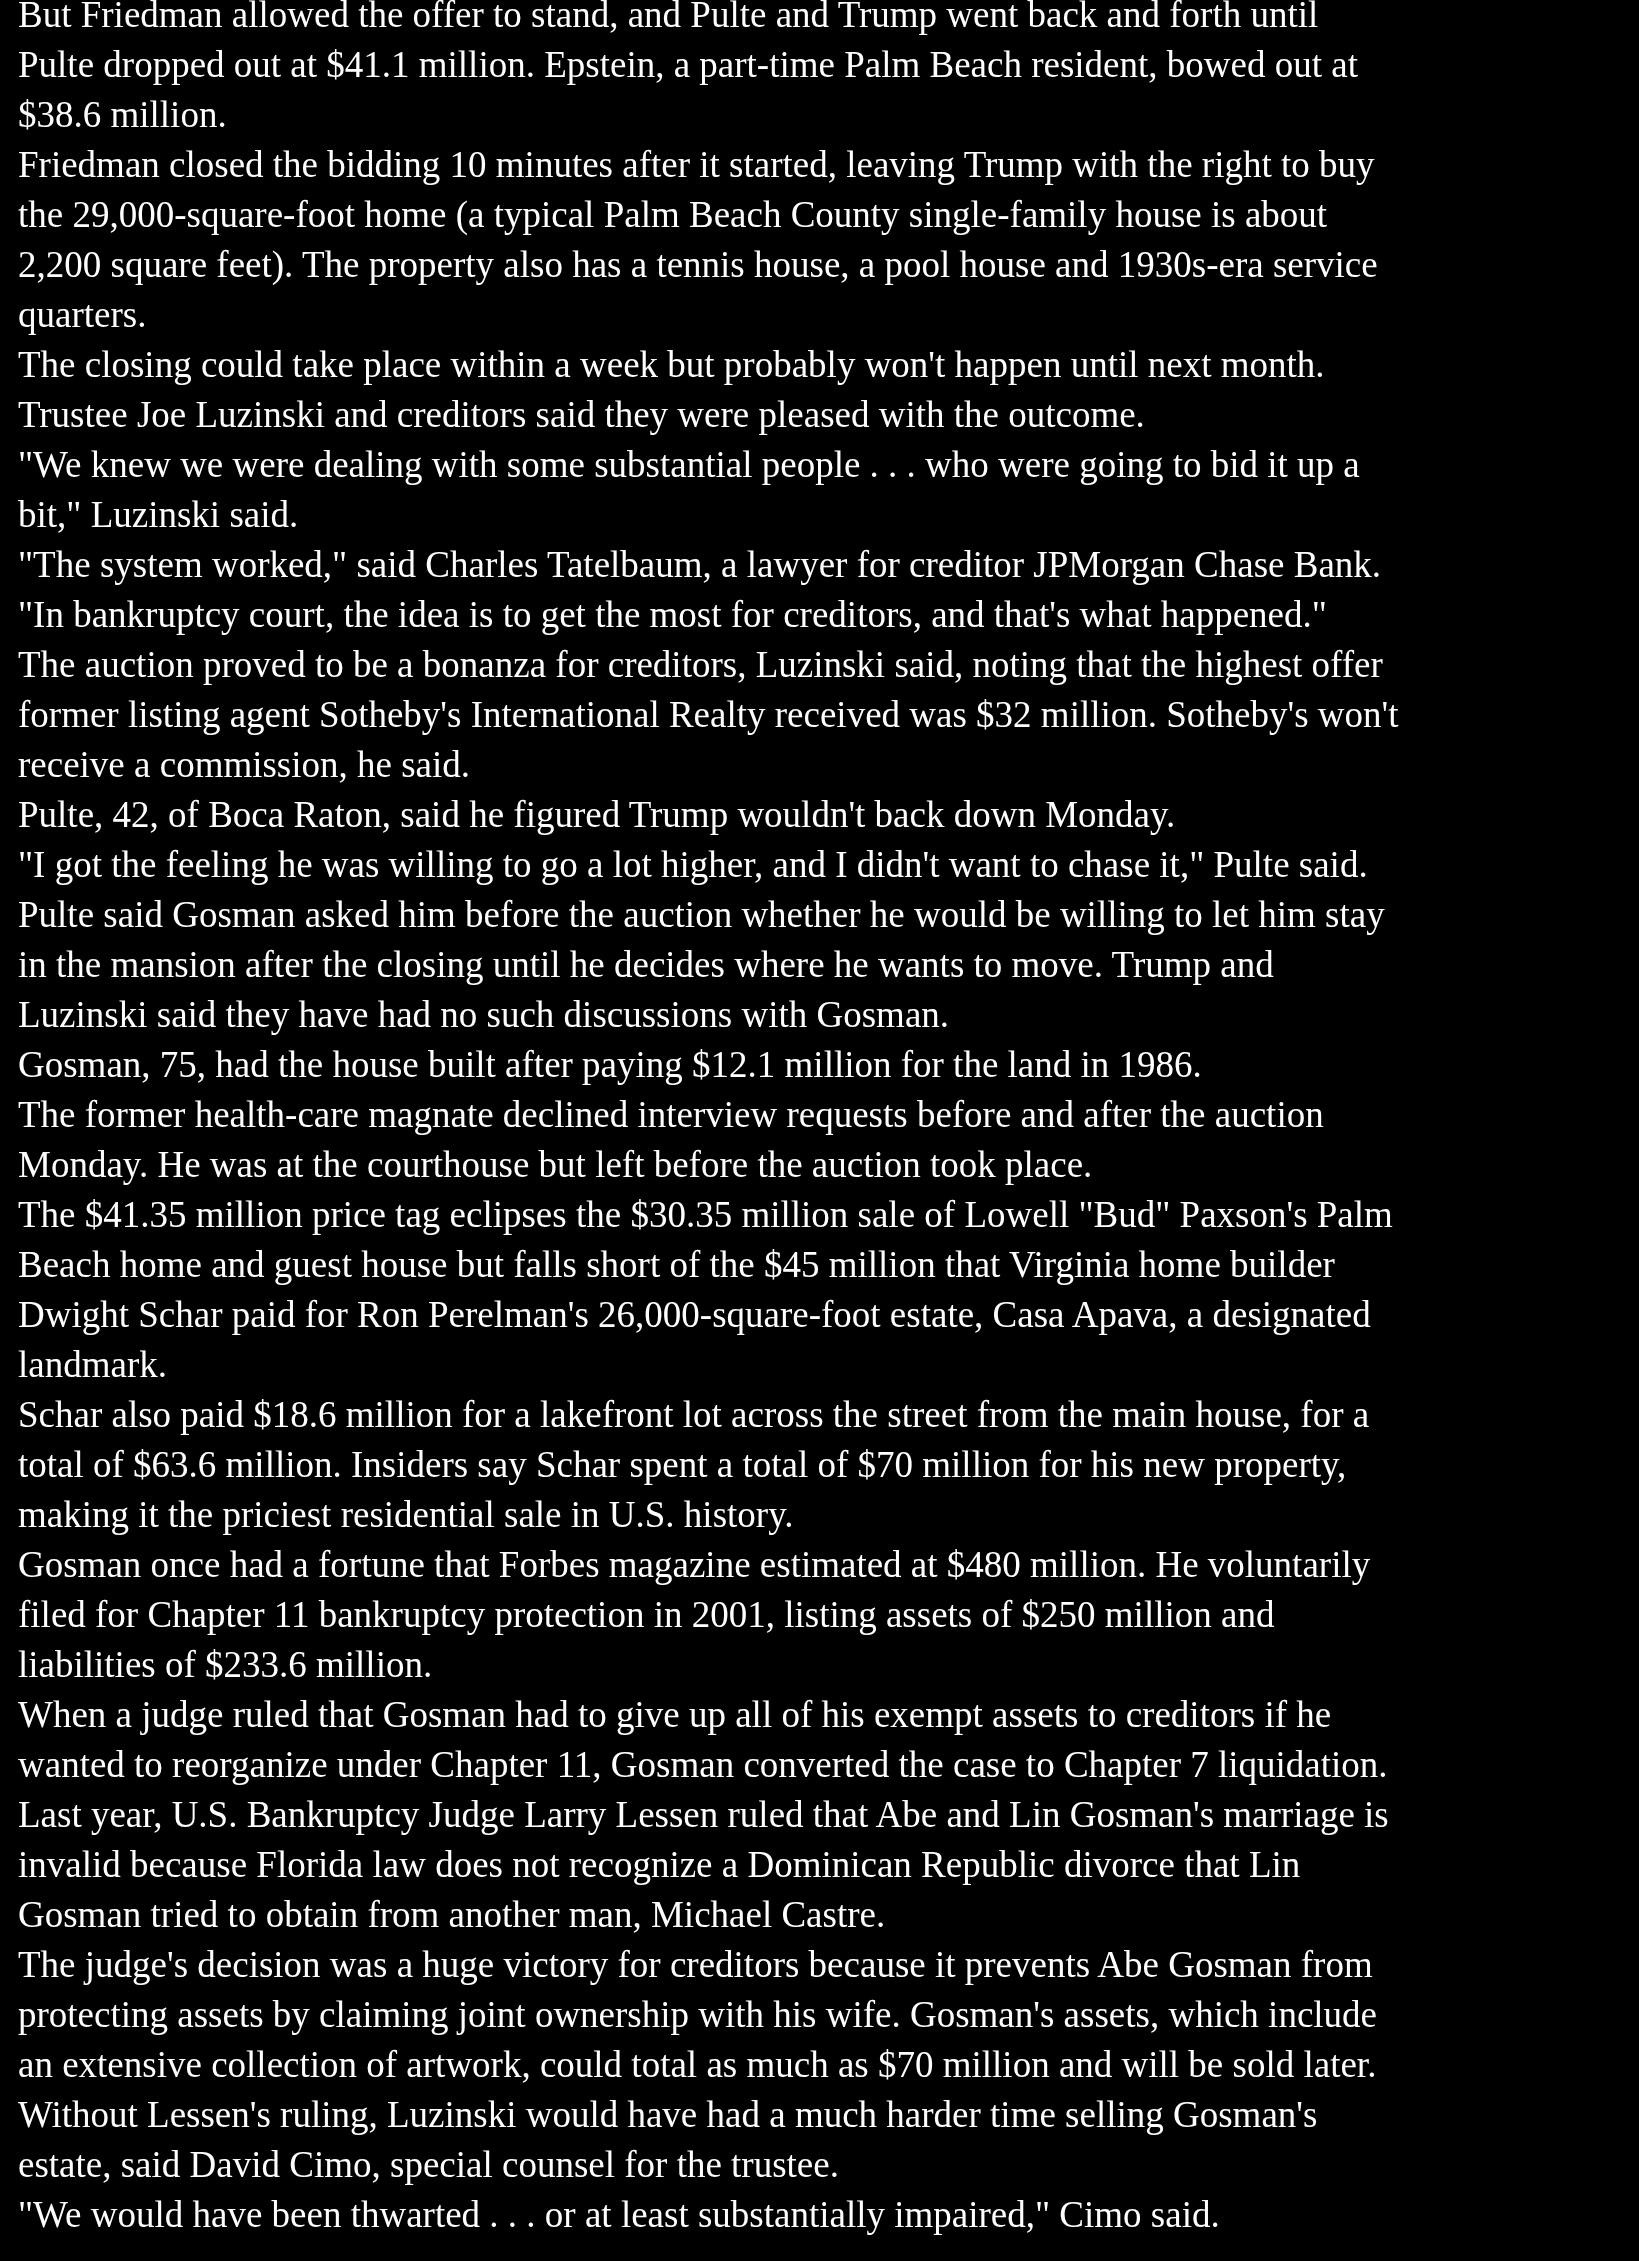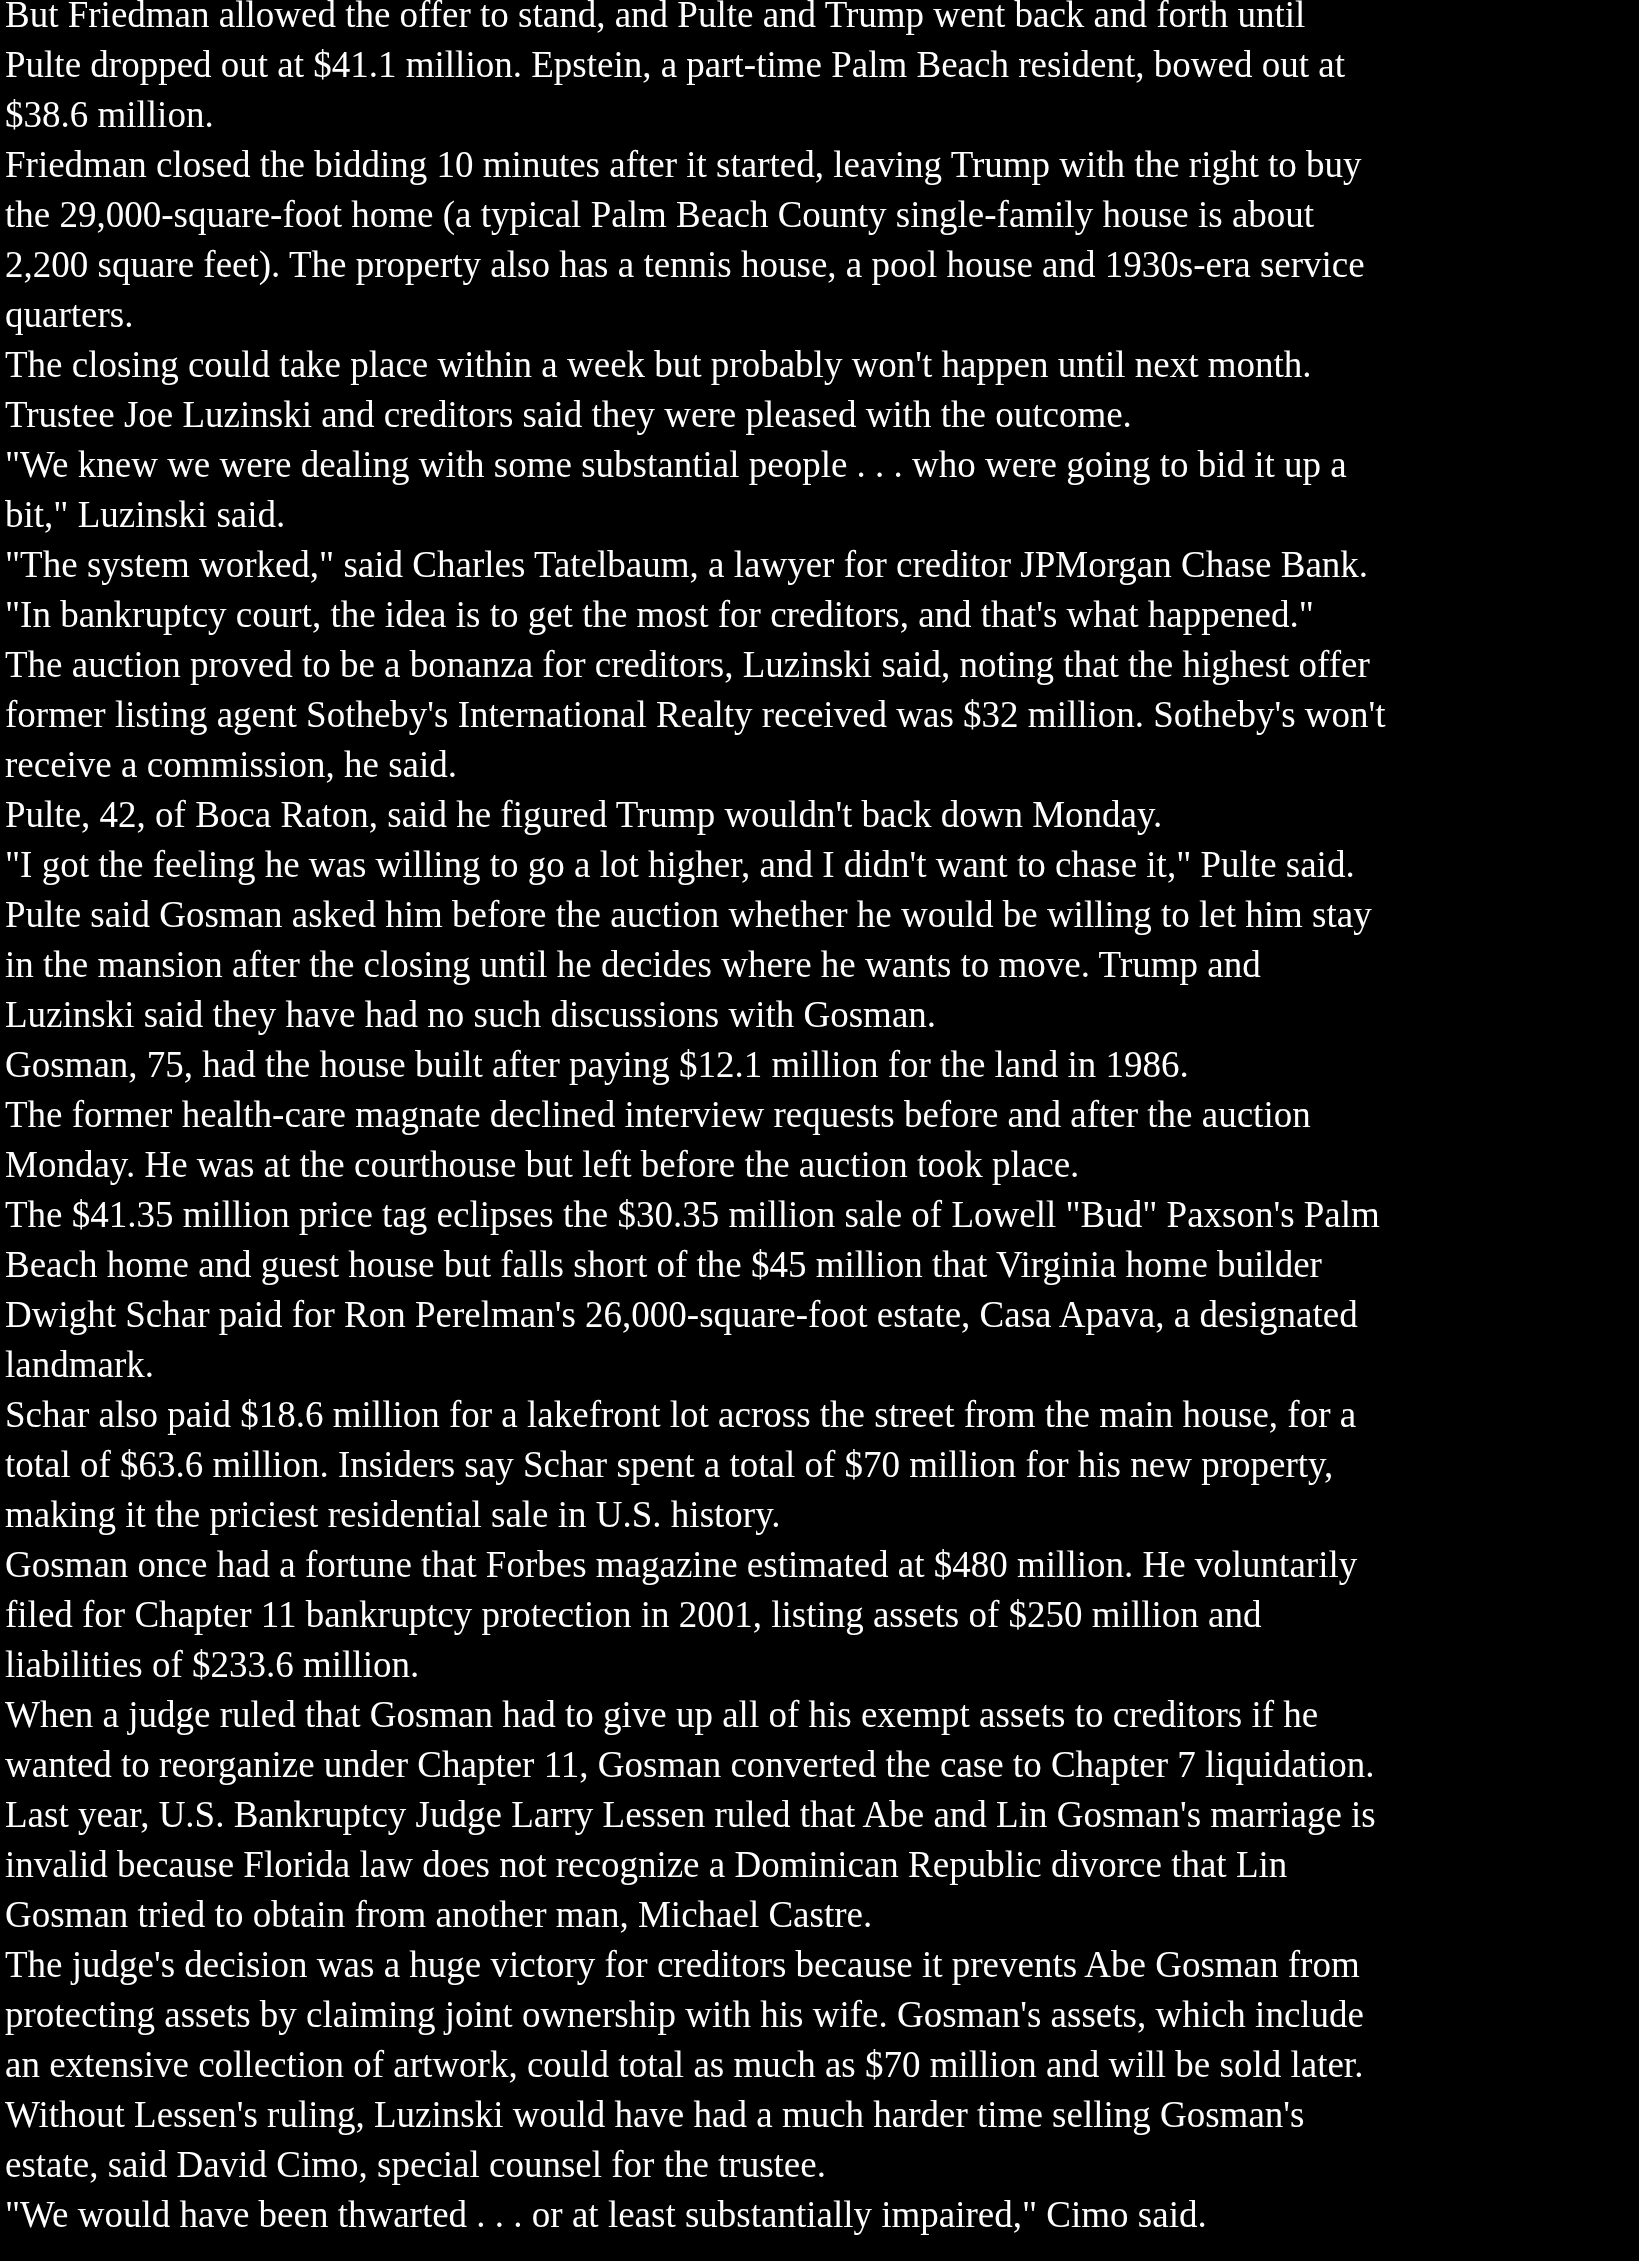--- a/index.html
+++ b/index.html
@@ -9,20 +9,21 @@
     height: 2261px;
     background: #000000;
     overflow: hidden;
   }
   .page {
     position: relative;
     width: 1610px;
     height: 2261px;
     background: #000000;
     overflow: hidden;
+    margin-left: 13px;
   }
   .article-text {
     position: absolute;
     top: 0;
     left: 0;
     width: 100%;
     margin-top: -10px;
     padding-left: 5px;
     color: #ffffff;
     font-family: "Liberation Serif", "DejaVu Serif", serif;

